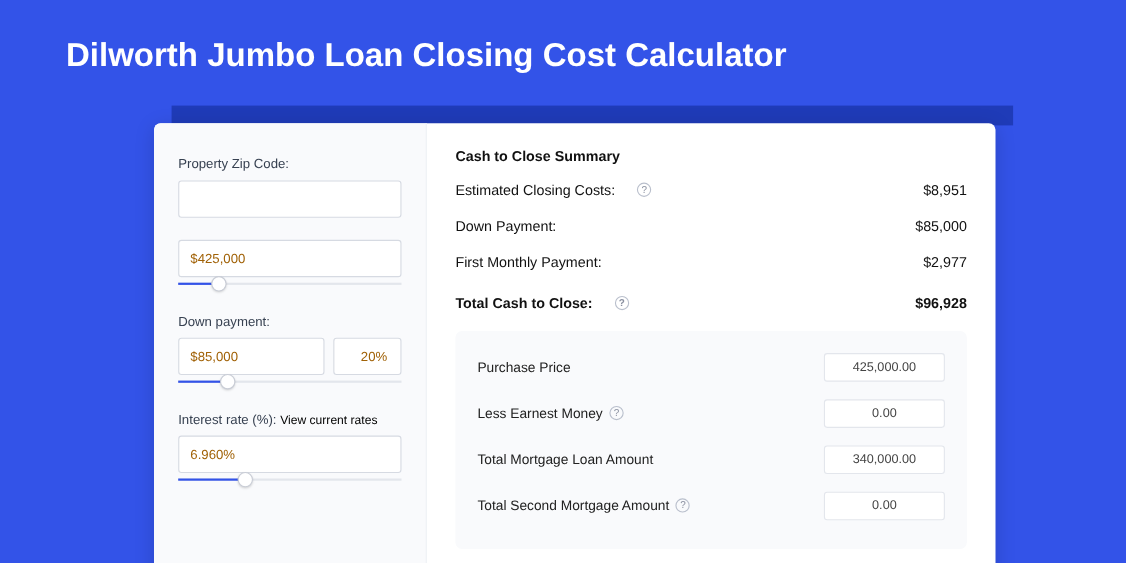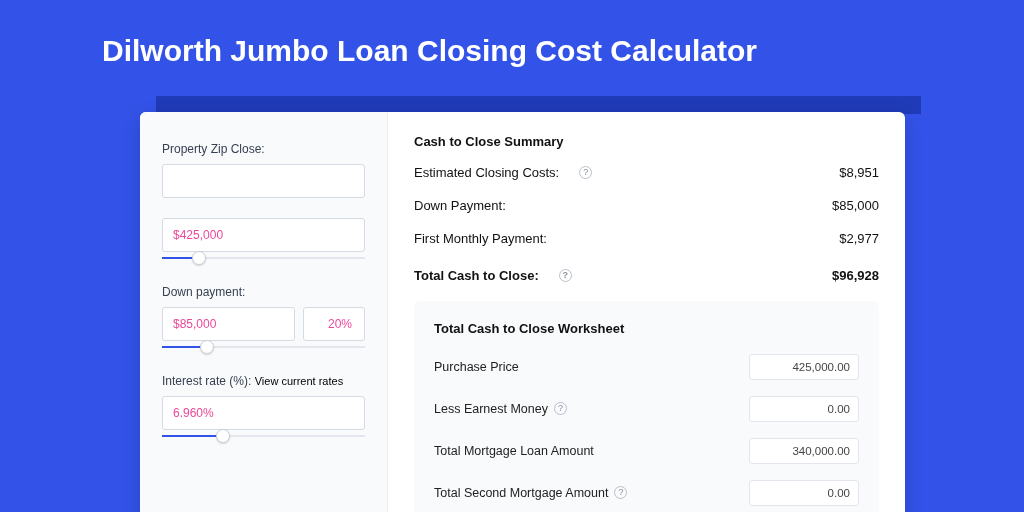--- a/index.html
+++ b/index.html
@@ -6,21 +6,21 @@
   html, body { width: 1024px; height: 512px; overflow: hidden; }
   body {
     background: #3353e8;
     font-family: -apple-system, BlinkMacSystemFont, "Segoe UI", Arial, sans-serif;
     color: #111;
   }
   .page-title {
     color: #fff;
     font-size: 30px;
     font-weight: 700;
-    padding: 34px 0 22px 102px;
+    padding: 34px 0 22px 60px;
   }
   .shadow-bar {
     position: absolute;
     left: 156px;
     top: 96px;
     width: 765px;
     height: 18px;
     background: #1f3bb8;
   }
   .card {
@@ -49,21 +49,21 @@
   }
   .field-block { margin-bottom: 20px; }
   .text-input {
     width: 100%;
     height: 34px;
     border: 1px solid #d6dae2;
     border-radius: 3px;
     background: #fff;
     font-size: 12px;
     padding: 0 10px;
-    color: #ec4899;
+    color: #a16207;
   }
   .text-input.small { width: 62px; padding-left: 24px; }
   .input-row { display: flex; gap: 8px; align-items: center; }
   .input-row .text-input:first-child { flex: 1; }
   .slider-wrap { position: relative; height: 14px; margin-top: -1px;}
   .slider-track {
     position: absolute; left: 0; right: 0; top: 6px;
     height: 2px; background: #e3e6ec;
   }
   .slider-fill {
@@ -112,36 +112,36 @@
   }
   .ws-row {
     display: flex; justify-content: space-between; align-items: center;
     font-size: 12.5px; color: #222; margin-bottom: 16px;
   }
   .ws-row .left { display: flex; align-items: flex-start; gap: 6px; }
   .ws-input {
     width: 110px; height: 26px;
     border: 1px solid #e3e6ec; border-radius: 3px;
     background: #fff; font-size: 11.5px; color: #444;
-    text-align: right; padding: 0 8px;
+    text-align: center; padding: 0 8px;
   }
 </style>
 </head>
 <body>
 
 <h1 class="page-title">Dilworth Jumbo Loan Closing Cost Calculator</h1>
 
 <div class="shadow-bar"></div>
 
 <div class="card">
 
   <aside class="sidebar">
 
     <div class="field-block">
-      <label class="field-label">Property Zip Close:</label>
+      <label class="field-label">Property Zip Code:</label>
       <input class="text-input" type="text" value="" style="">
     </div>
 
     <div class="field-block">
       <input class="text-input" type="text" value="$425,000" style="">
       <div class="slider-wrap">
         <div class="slider-track"></div>
         <div class="slider-fill" style="width:18%"></div>
         <div class="slider-thumb" style="left:18%"></div>
       </div>
@@ -202,21 +202,20 @@
 
     <div class="summary-row bold">
       <span class="left">
         <span>Total Cash to Close:</span>
         <span class="help-icon">?</span>
       </span>
       <span>$96,928</span>
     </div>
 
     <div class="worksheet">
-      <div class="worksheet-title">Total Cash to Close Worksheet</div>
 
       <div class="ws-row">
         <span class="left">
           <span>Purchase Price</span>
         </span>
         <input class="ws-input" type="text" value="425,000.00" style="">
       </div>
 
       <div class="ws-row">
         <span class="left">

